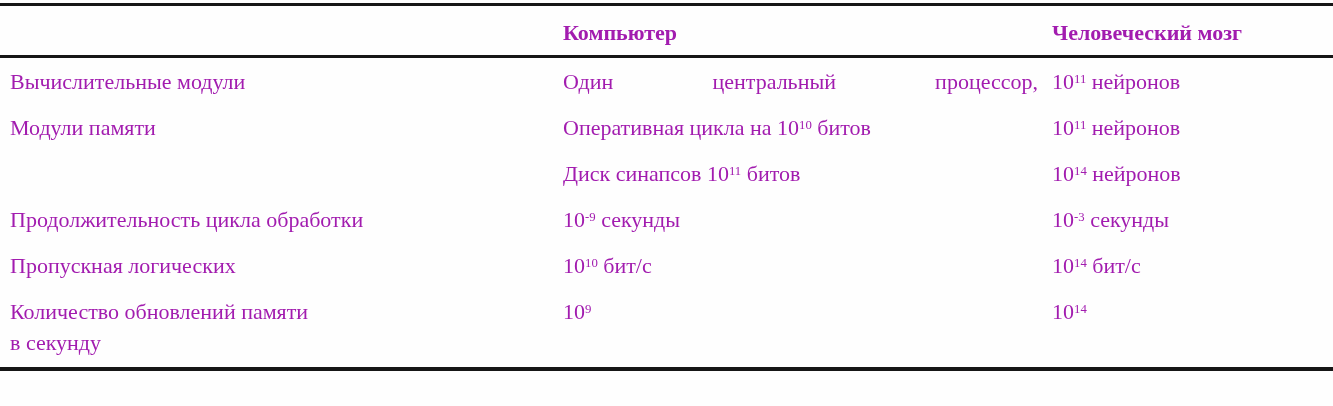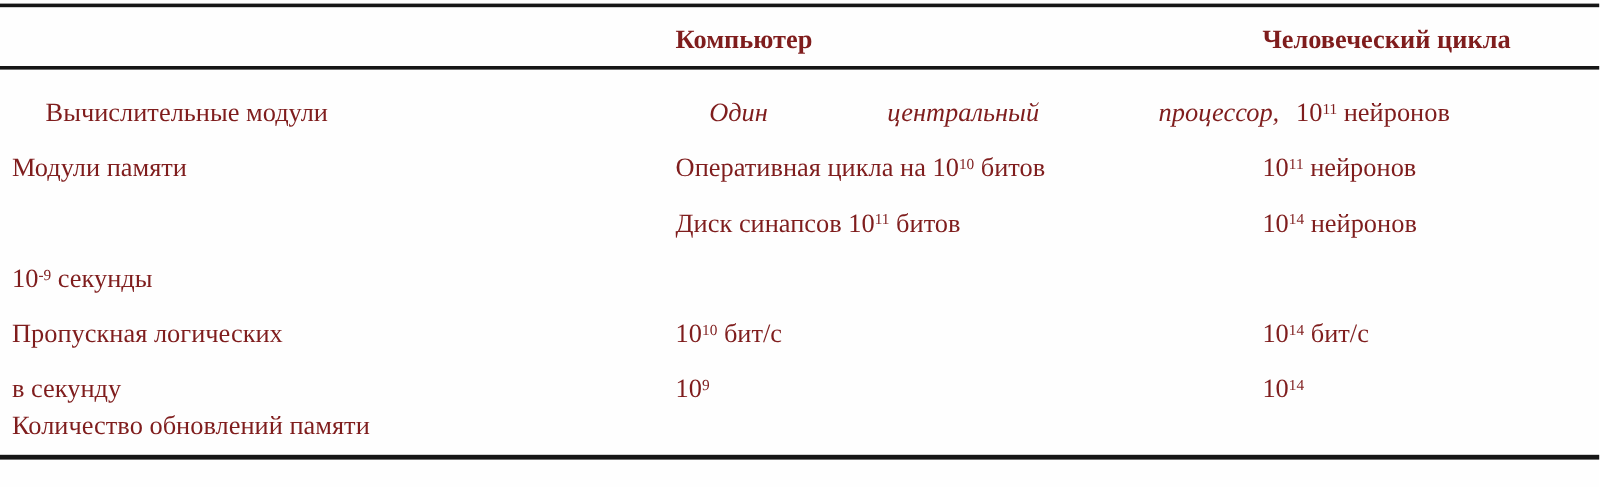--- a/index.html
+++ b/index.html
@@ -5,21 +5,21 @@
   html, body {
     margin: 0;
     padding: 0;
     background: #ffffff;
   }
   .page {
     position: relative;
     width: 1333px;
     height: 406px;
     background: #fefefe;
-    color: #7f1d1d;
+    color: #a21caf;
     font-family: "Liberation Serif", "DejaVu Serif", serif;
     font-size: 22px;
     line-height: 31px;
     box-sizing: border-box;
     overflow: hidden;
   }
   .rule {
     background: #161616;
     margin: 0;
     border: 0;
@@ -33,34 +33,33 @@
     padding-left: 10px;
     box-sizing: border-box;
   }
   .thead {
     padding-top: 11px;
     padding-bottom: 7px;
   }
   .thead .cell {
     font-weight: bold;
   }
-  .tbody-start { padding-top: 20px; margin-left: 28px; }
+  .tbody-start { padding-top: 8px; }
   .row-gap { margin-bottom: 15px; }
   .cell {
     padding-right: 8px;
     box-sizing: border-box;
   }
   .cell .line { white-space: nowrap; }
   
   .justify-line1 .line:first-child {
     white-space: normal;
     text-align: justify;
     text-align-last: justify;
     padding-right: 6px;
-    font-style: italic;
   }
   sup {
     font-size: 0.58em;
     line-height: 0;
     position: relative;
     top: 2px;
     vertical-align: super;
     letter-spacing: 0;
   }
   .bottom-block { margin-top: 9px; }
@@ -68,21 +67,21 @@
 </head>
 <body>
 
 <div class="page">
 
   <div class="rule rule-top"></div>
 
   <div class="trow thead">
     <div class="cell"></div>
     <div class="cell">Компьютер</div>
-    <div class="cell">Человеческий цикла</div>
+    <div class="cell">Человеческий мозг</div>
   </div>
 
   <div class="rule rule-mid"></div>
 
   <div class="trow tbody-start row-gap">
     <div class="cell">
         <div class="line"><span>Вычислительные модули</span></div>
       </div>
     <div class="cell justify-line1">
         <div class="line"><span>Один центральный процессор,</span></div>
@@ -111,40 +110,46 @@
     <div class="cell">
         <div class="line"><span>Диск синапсов </span><span>10</span><sup>11</sup><span> битов</span></div>
       </div>
     <div class="cell">
         <div class="line"><span>10</span><sup>14</sup><span> нейронов</span></div>
       </div>
   </div>
 
   <div class="trow row-gap">
     <div class="cell">
+        <div class="line"><span>Продолжительность цикла обработки</span></div>
+      </div>
+    <div class="cell">
         <div class="line"><span>10</span><sup>-9</sup><span> секунды</span></div>
+      </div>
+    <div class="cell">
+        <div class="line"><span>10</span><sup>-3</sup><span> секунды</span></div>
       </div>
   </div>
 
   <div class="trow row-gap">
     <div class="cell">
         <div class="line"><span>Пропускная логических</span></div>
       </div>
     <div class="cell">
         <div class="line"><span>10</span><sup>10</sup><span> бит/с</span></div>
       </div>
     <div class="cell">
         <div class="line"><span>10</span><sup>14</sup><span> бит/с</span></div>
       </div>
   </div>
 
   <div class="trow">
     <div class="cell">
+        <div class="line"><span>Количество обновлений памяти</span></div>
         <div class="line"><span>в секунду</span></div>
-        <div class="line"><span>Количество обновлений памяти</span></div>
       </div>
     <div class="cell">
         <div class="line"><span>10</span><sup>9</sup></div>
       </div>
     <div class="cell">
         <div class="line"><span>10</span><sup>14</sup></div>
       </div>
   </div>
 
   <div class="bottom-block">

